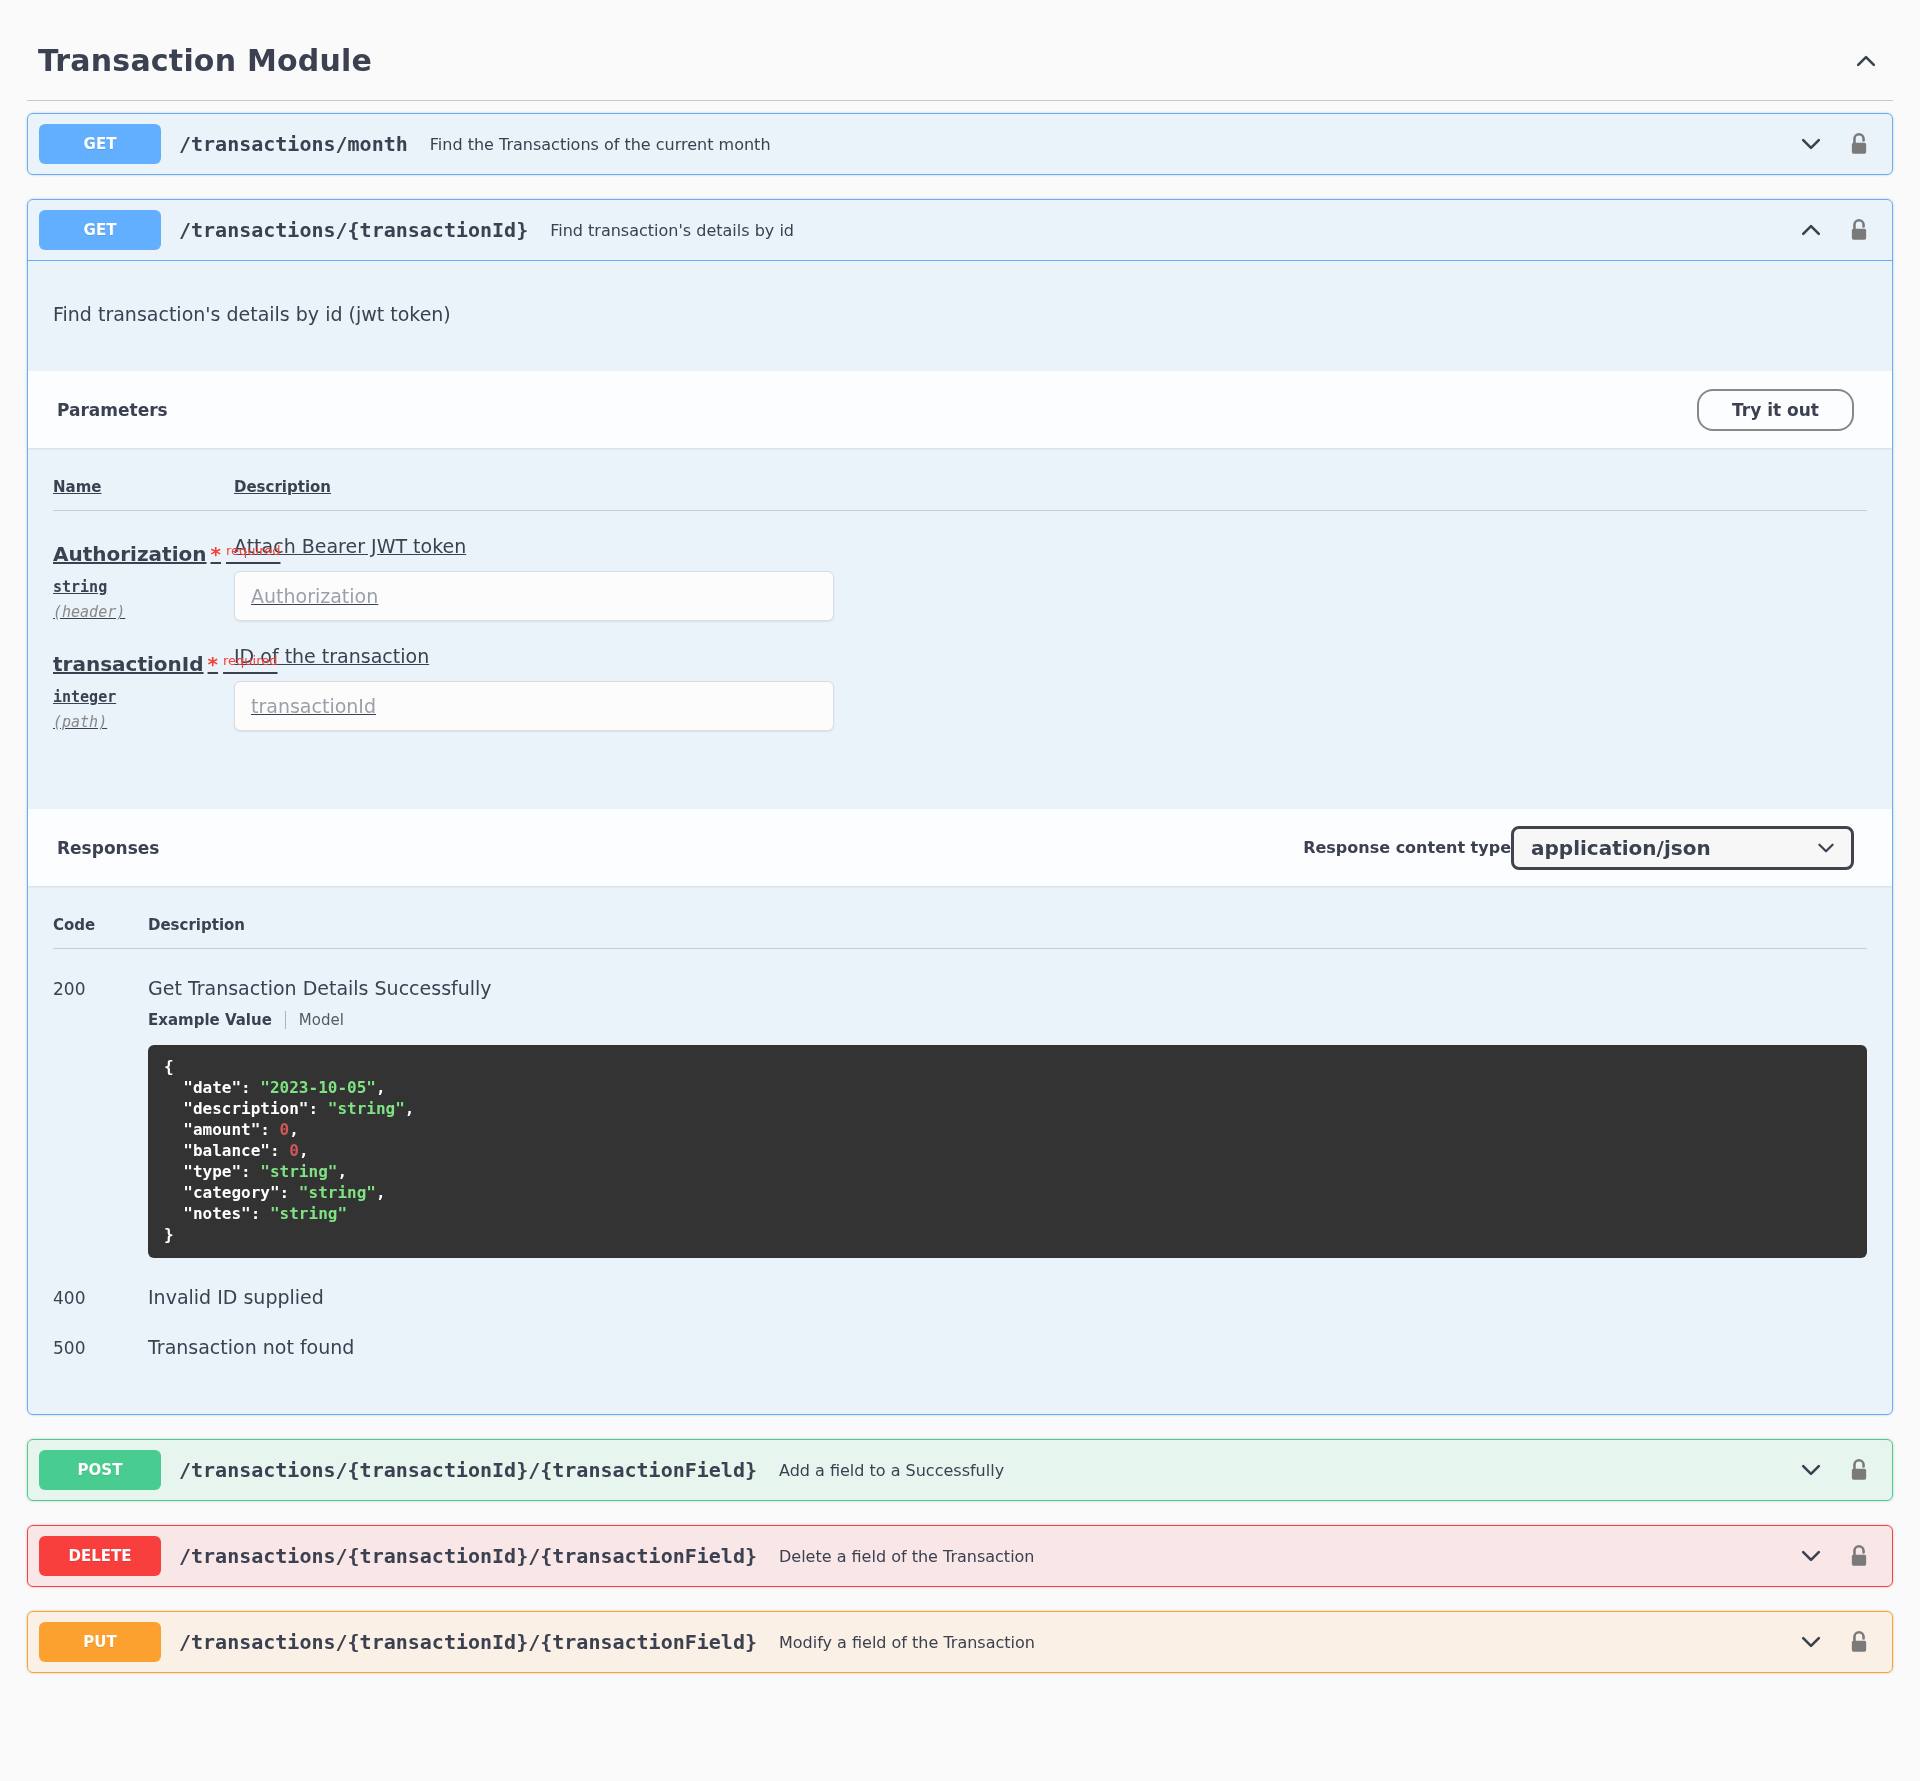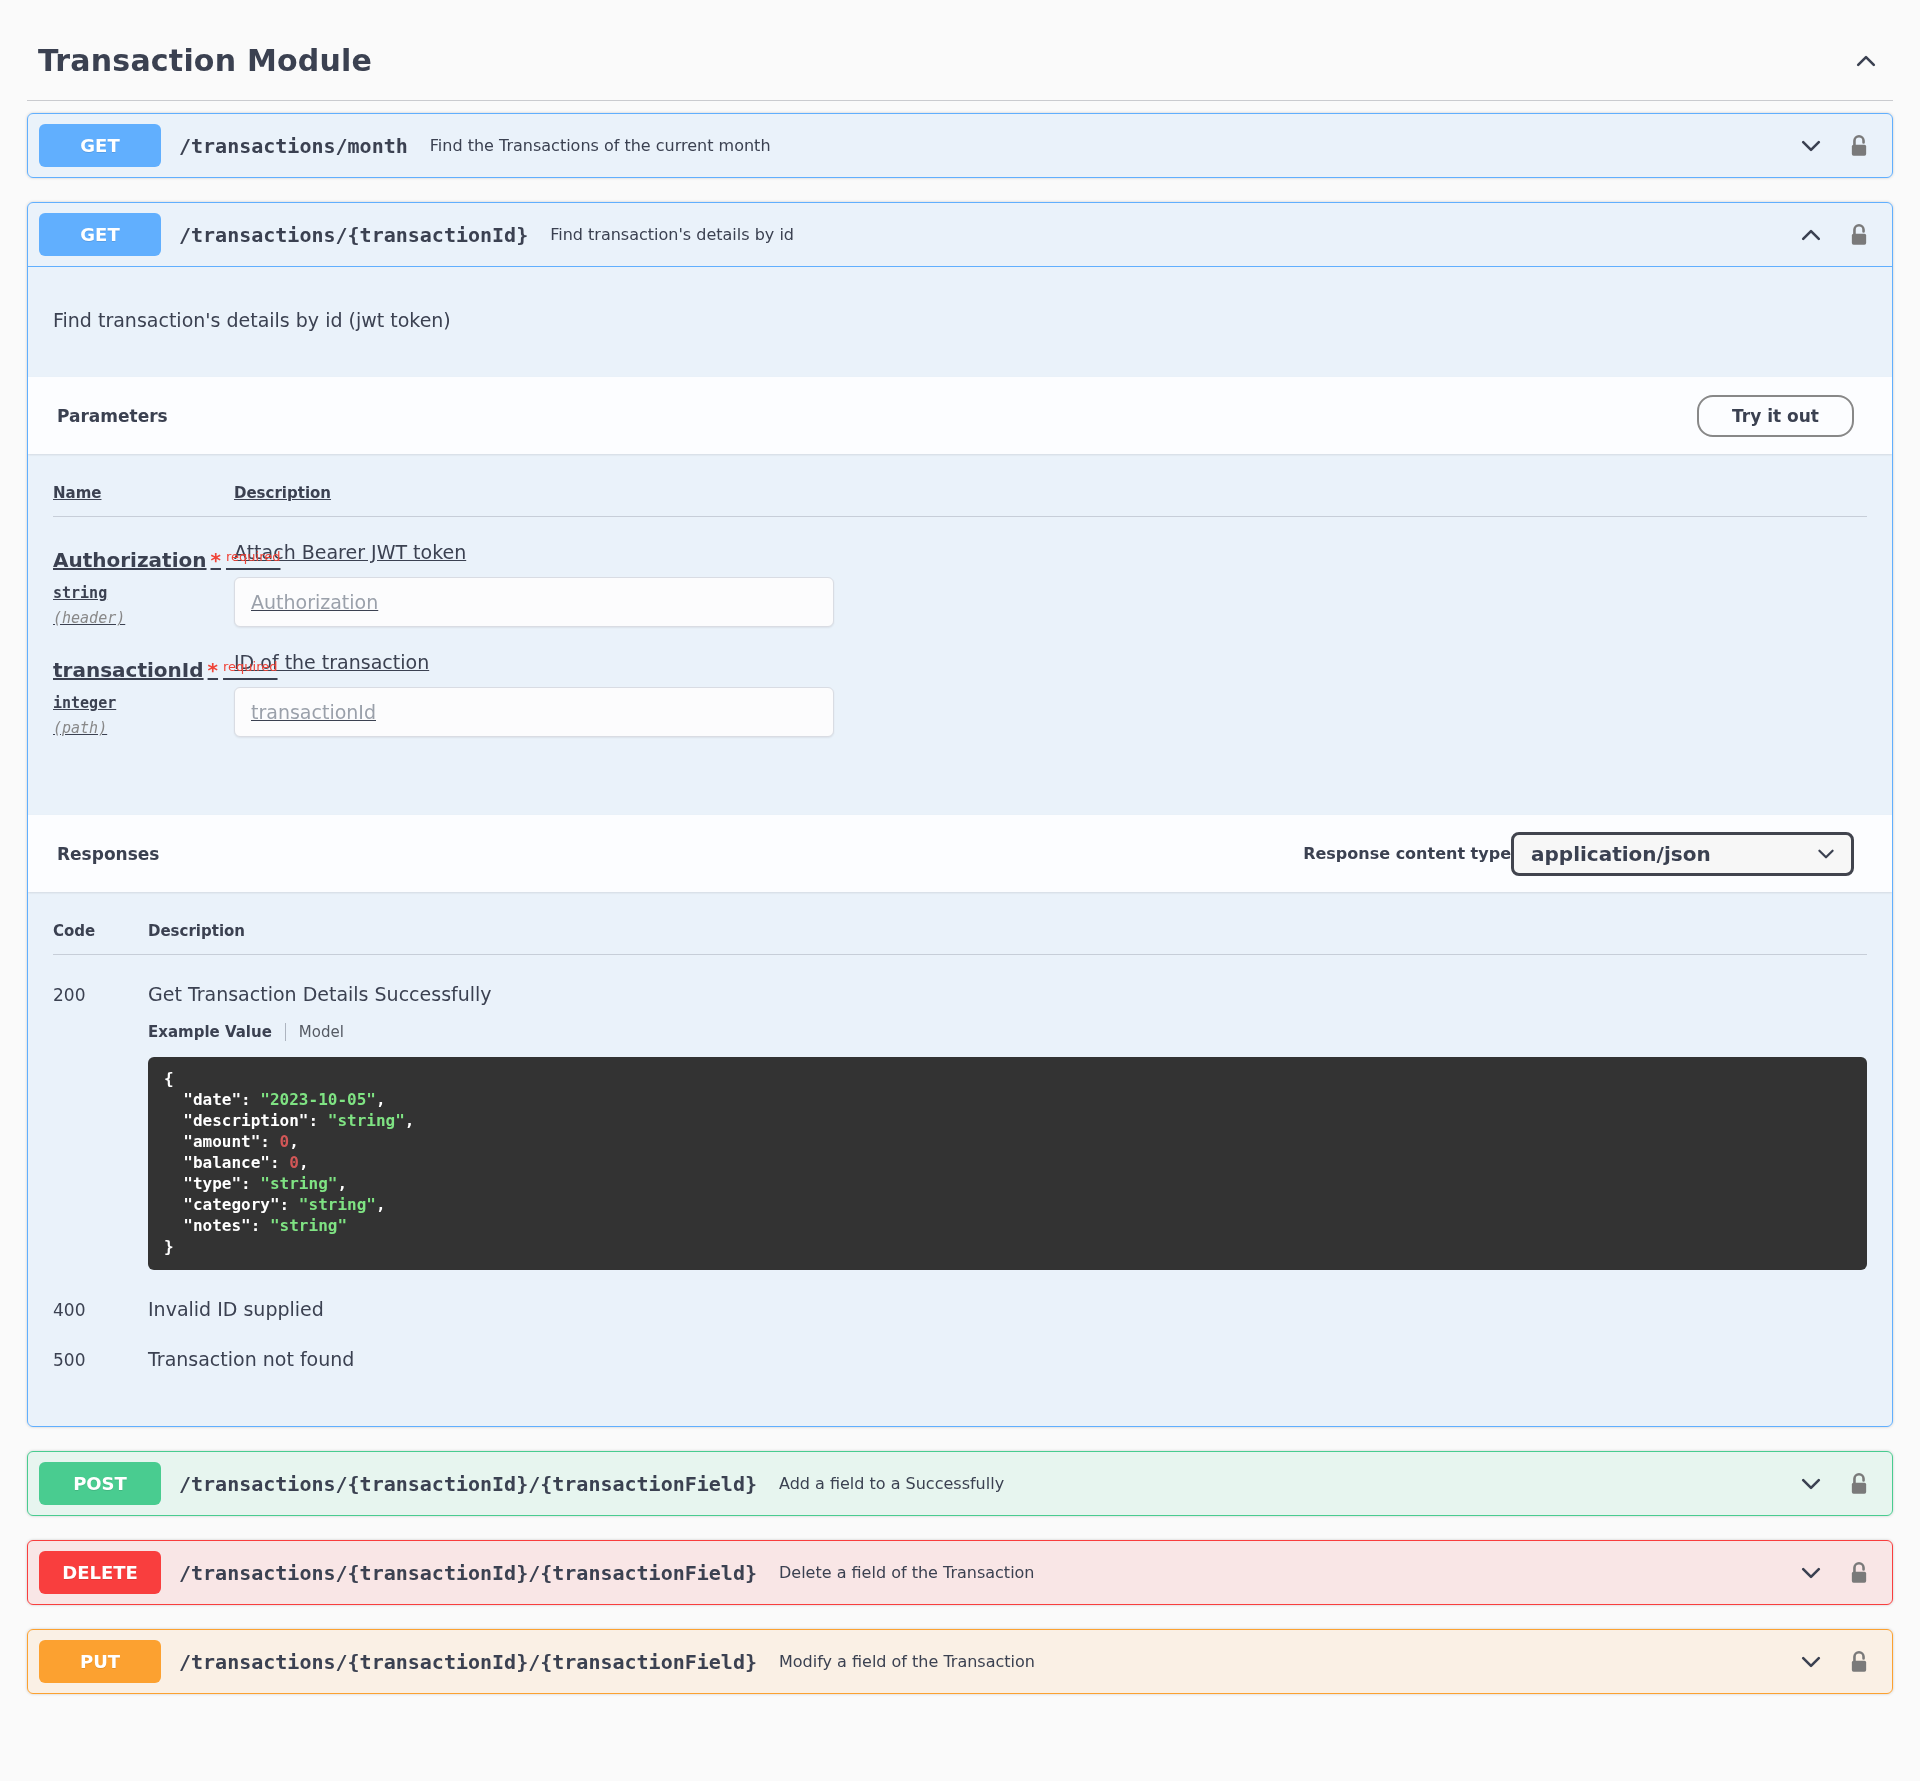--- a/index.html
+++ b/index.html
@@ -27,21 +27,21 @@
     box-shadow:0 0 3px rgba(0,0,0,.19); overflow:hidden; }
   .opblock-summary { display:flex; align-items:center; min-height:60px;
     padding:10px 16px 10px 11px; cursor:pointer; }
   .opblock.get    { border-color:#61affe; background:rgba(97,175,254,.10); }
   .opblock.post   { border-color:#49cc90; background:rgba(73,204,144,.10); }
   .opblock.delete { border-color:#f93e3e; background:rgba(249,62,62,.10); }
   .opblock.put    { border-color:#fca130; background:rgba(252,161,48,.10); }
   .opblock.is-open > .opblock-summary { border-bottom:1px solid #61affe; }
 
   .opblock-method { min-width:122px; padding:11px 10px; border-radius:6px; text-align:center;
-    color:#fff; font-weight:bold; font-size:18px; margin-right:18px;
+    color:#fff; font-weight:bold; font-size:15px; margin-right:18px;
     text-shadow:0 1px 0 rgba(0,0,0,.1); }
   .method-get    { background:#61affe; }
   .method-post   { background:#49cc90; }
   .method-delete { background:#f93e3e; }
   .method-put    { background:#fca130;text-align:center; }
 
   .opblock-path { font-family:"DejaVu Sans Mono","Liberation Mono",monospace; font-weight:bold;
     font-size:20px; color:#3b4151; margin-right:22px; text-decoration:none; white-space:nowrap; }
   .opblock-desc { font-size:16px; color:#3b4151; flex:1; min-width:0; }
   .summary-controls { display:flex; align-items:center; gap:22px; margin-left:auto; padding-right:4px; }
@@ -86,21 +86,21 @@
     background:#f7f7f7; display:flex; align-items:center; justify-content:space-between;
     padding:0 14px 0 17px; font-size:20px; font-weight:bold; cursor:pointer; }
   .ct-select svg { width:22px; height:22px; }
 
   .responses-wrap { padding:30px 25px 56px; }
   .col-code { width:95px; }
   .resp-row { display:flex; padding-top:28px; }
   .resp-code { width:95px; font-size:17px; padding-top:2px; }
   .resp-desc { flex:1; min-width:0; }
   .resp-desc-text { font-size:19px; }
-  .tab-row { display:flex; align-items:center; gap:13px; margin-top:18px; font-size:15px; }
+  .tab-row { display:flex; align-items:center; gap:13px; margin-top:12px; font-size:15px; }
   .tab { cursor:pointer; }
   .tab.active { font-weight:bold; color:#3b4151; }
   .tab.model { color:#555a63; }
   .tab-sep { width:1px; height:18px; background:rgba(59,65,81,.35); }
 
   .code-block { margin-top:16px; background:#333333; border-radius:6px;
     padding:11px 16px 13px;
     font-family:"DejaVu Sans Mono","Liberation Mono",monospace; font-weight:bold;
     font-size:16px; line-height:21px; color:#fff; }
   .code-line { white-space:pre; }

